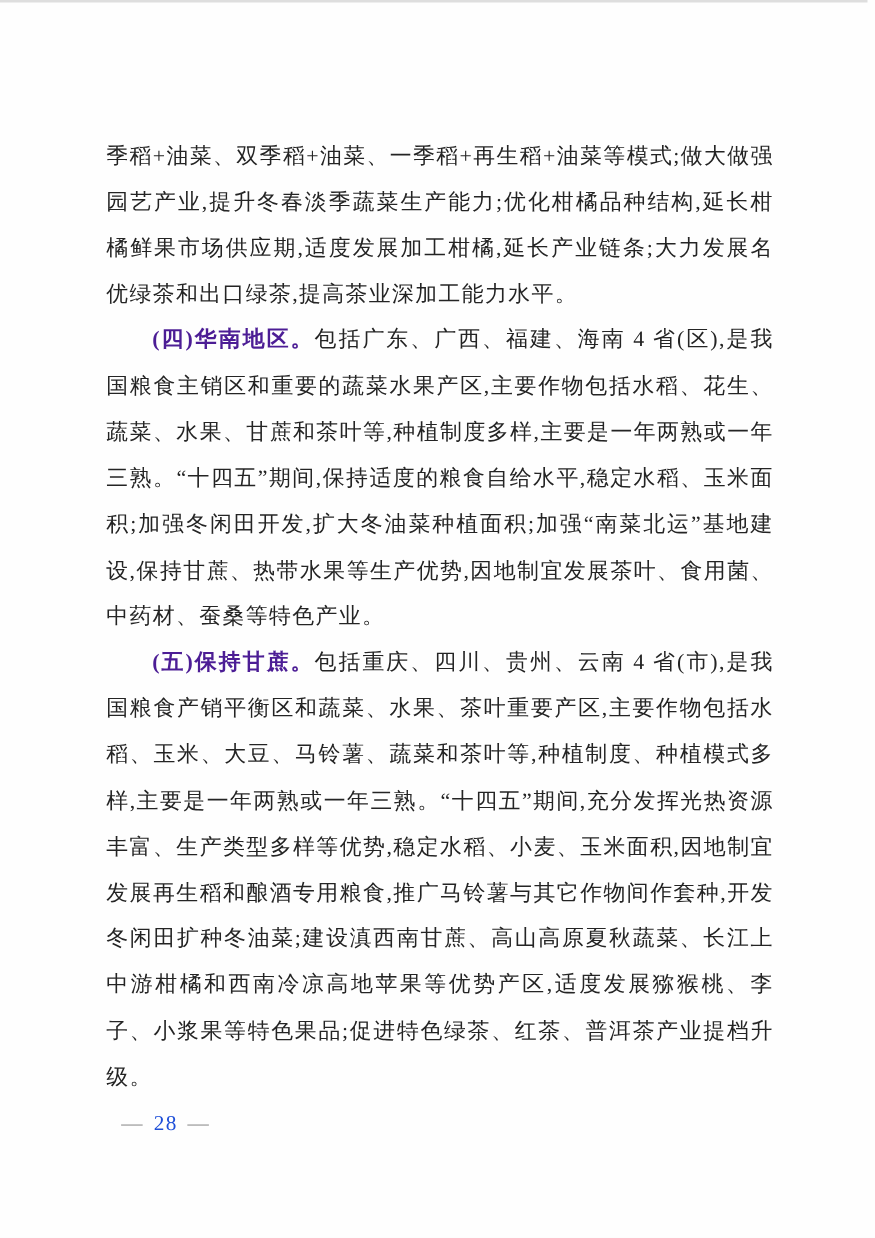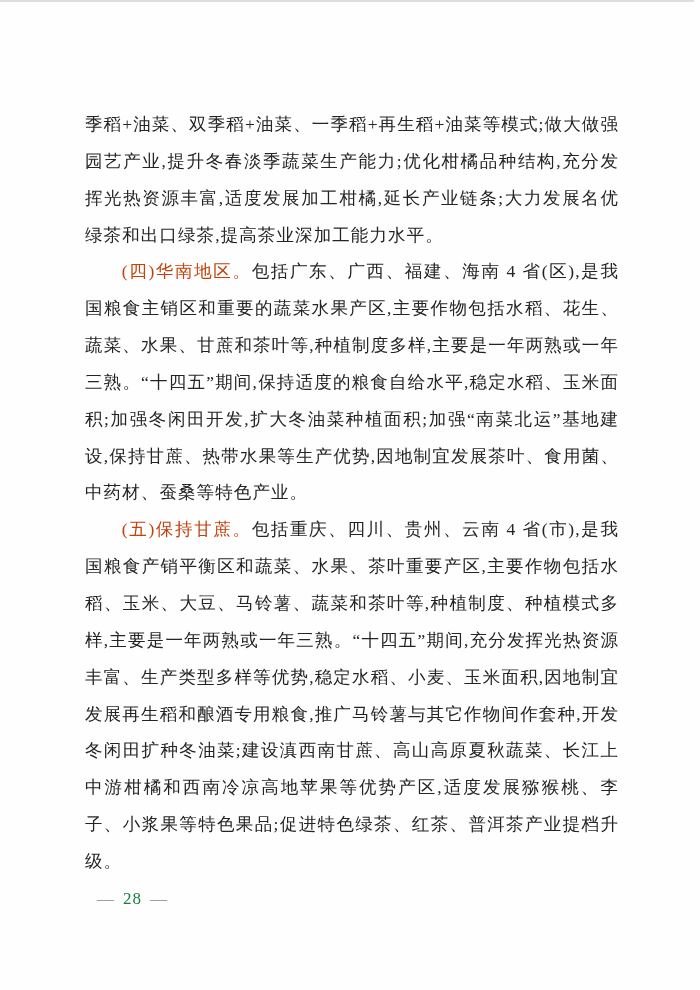--- a/index.html
+++ b/index.html
@@ -40,50 +40,50 @@
     line-height: 36.85px;
     text-align: justify;
     text-justify: inter-character;
     letter-spacing: 1.1px;
     word-break: break-all;
   }
   .para.indent {
     text-indent: 2.1em;
   }
   .section-lead {
-    font-weight: normal;
-    color: #c2410c;
+    font-weight: bold;
+    color: #4c1d95;
   }
   .footer {
     position: absolute;
     left: 97px;
     top: 886px;
     font-size: 17px;
     line-height: 26px;
     letter-spacing: 1px;
     white-space: nowrap;
   }
   .footer .dash {
     color: #8f8f8f;
   }
   .footer .num {
-    color: #15803d;
+    color: #1d4ed8;
     padding: 0 8px;
   }
 </style>
 </head>
 <body>
 
 <div class="page">
 
   <div class="scan-top-edge"></div>
 
   <div class="content">
 
-    <p class="para"><span>季稻+油菜、双季稻+油菜、一季稻+再生稻+油菜等模式;做大做强园艺产业,提升冬春淡季蔬菜生产能力;优化柑橘品种结构,充分发挥光热资源丰富,适度发展加工柑橘,延长产业链条;大力发展名优绿茶和出口绿茶,提高茶业深加工能力水平。</span></p>
+    <p class="para"><span>季稻+油菜、双季稻+油菜、一季稻+再生稻+油菜等模式;做大做强园艺产业,提升冬春淡季蔬菜生产能力;优化柑橘品种结构,延长柑橘鲜果市场供应期,适度发展加工柑橘,延长产业链条;大力发展名优绿茶和出口绿茶,提高茶业深加工能力水平。</span></p>
 
     <p class="para indent"><span class="section-lead">(四)华南地区。</span><span>包括广东、广西、福建、海南 4 省(区),是我国粮食主销区和重要的蔬菜水果产区,主要作物包括水稻、花生、蔬菜、水果、甘蔗和茶叶等,种植制度多样,主要是一年两熟或一年三熟。“十四五”期间,保持适度的粮食自给水平,稳定水稻、玉米面积;加强冬闲田开发,扩大冬油菜种植面积;加强“南菜北运”基地建设,保持甘蔗、热带水果等生产优势,因地制宜发展茶叶、食用菌、中药材、蚕桑等特色产业。</span></p>
 
     <p class="para indent"><span class="section-lead">(五)保持甘蔗。</span><span>包括重庆、四川、贵州、云南 4 省(市),是我国粮食产销平衡区和蔬菜、水果、茶叶重要产区,主要作物包括水稻、玉米、大豆、马铃薯、蔬菜和茶叶等,种植制度、种植模式多样,主要是一年两熟或一年三熟。“十四五”期间,充分发挥光热资源丰富、生产类型多样等优势,稳定水稻、小麦、玉米面积,因地制宜发展再生稻和酿酒专用粮食,推广马铃薯与其它作物间作套种,开发冬闲田扩种冬油菜;建设滇西南甘蔗、高山高原夏秋蔬菜、长江上中游柑橘和西南冷凉高地苹果等优势产区,适度发展猕猴桃、李子、小浆果等特色果品;促进特色绿茶、红茶、普洱茶产业提档升级。</span></p>
 
 
   </div>
 
   <div class="footer"><span class="dash">—</span><span class="num">28</span><span class="dash">—</span></div>
 

